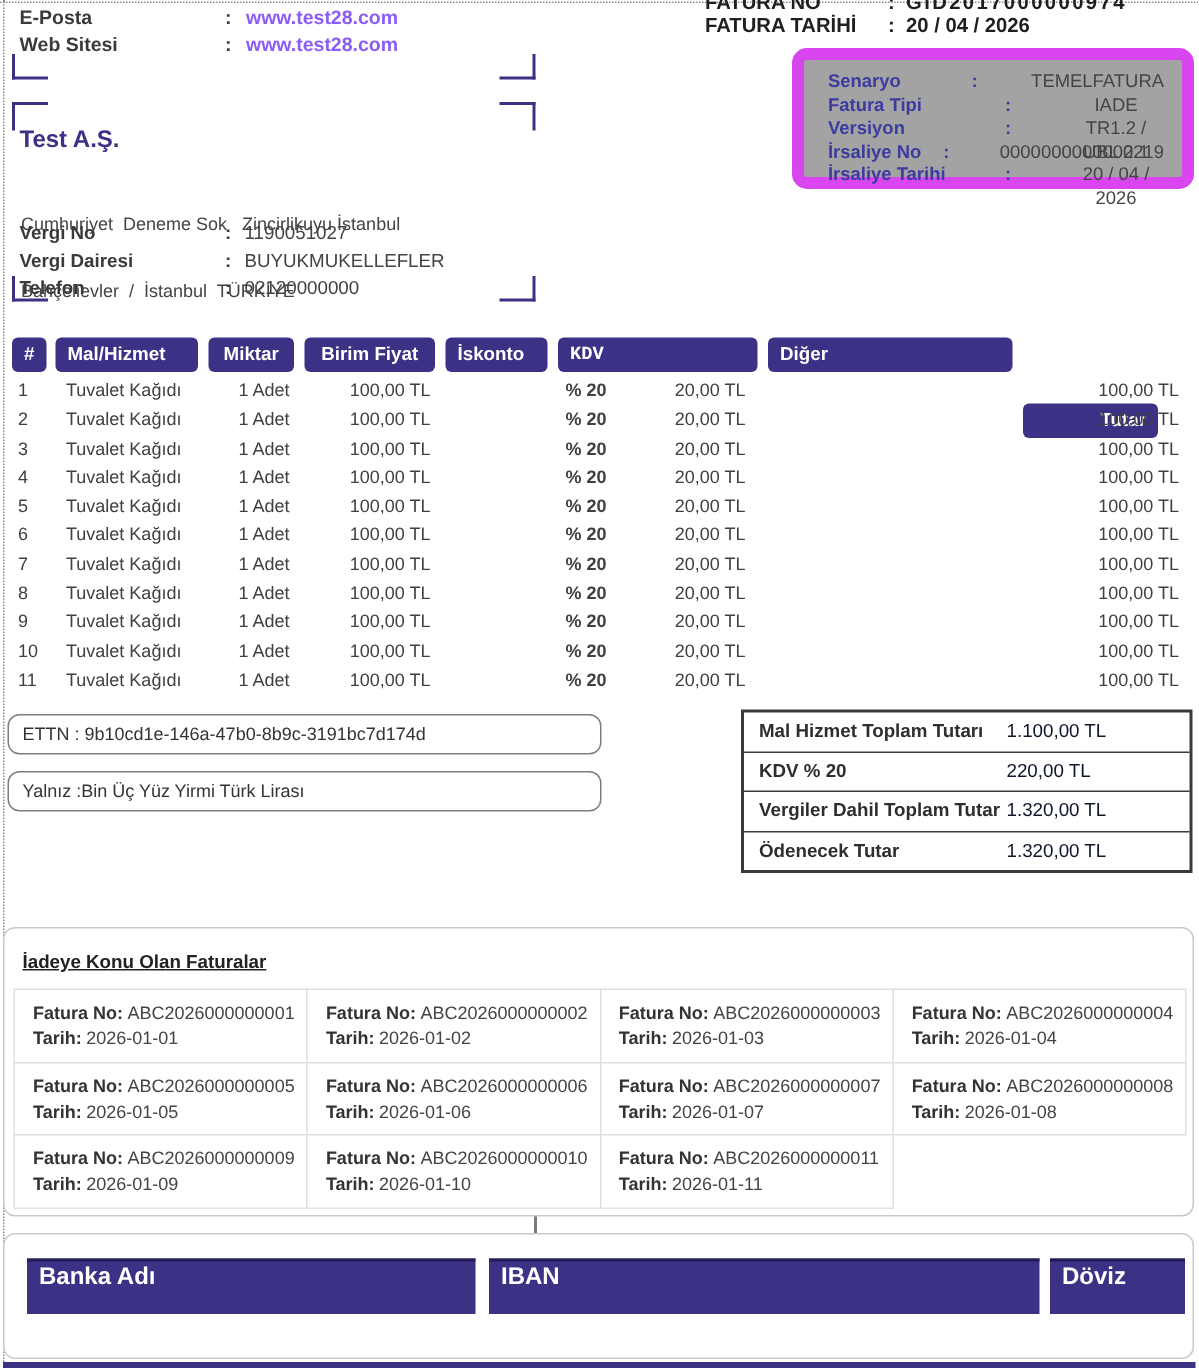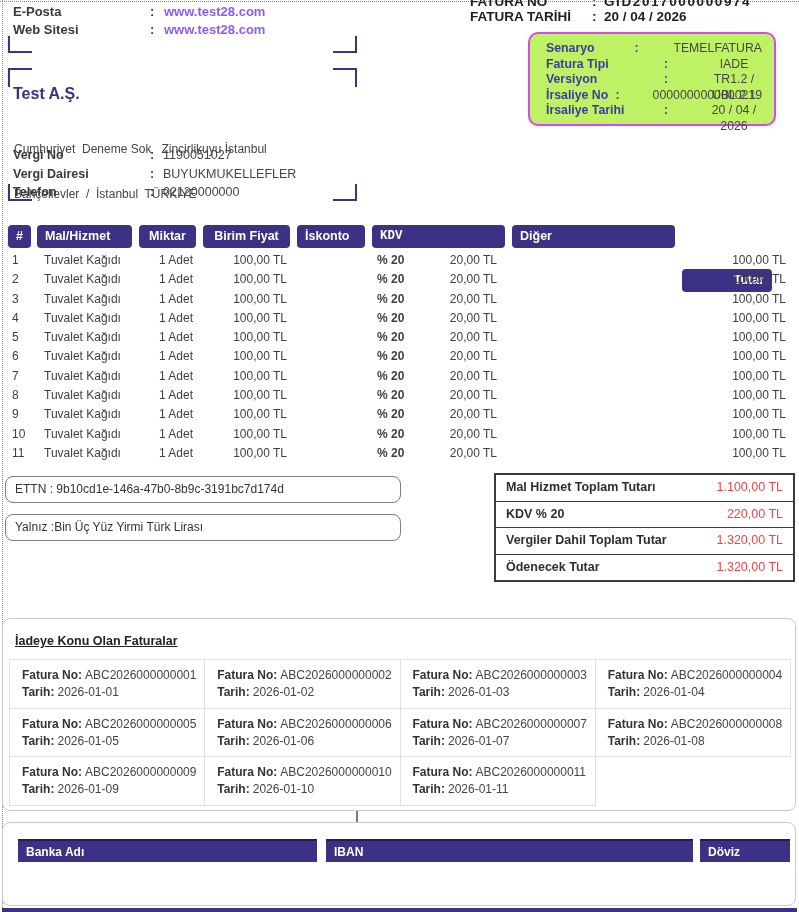--- a/index.html
+++ b/index.html
@@ -25,22 +25,22 @@
   .kv .v{color:#8b5cf6;}
 
   
   #inv-head{position:absolute;left:470px;top:-6px;}
   .kv2{display:flex;height:15px;line-height:15px;font-size:13.5px;font-weight:bold;color:#1f1f1f;}
   .kv2 .k{width:122px;}
   .kv2 .s{width:12px;}
   .kv2 .wide{letter-spacing:1.6px;}
 
   
-  #meta-box{position:absolute;left:528px;top:32px;width:248px;height:94px;box-sizing:border-box;
-            border:2px solid #d946ef;border-radius:10px;padding:7px 12px 0 16px;background:#bef264;}
+  #meta-box{position:absolute;left:528px;top:32px;width:268px;height:94px;box-sizing:border-box;
+            border:8px solid #d946ef;border-radius:10px;padding:7px 12px 0 16px;background:#a3a3a3;}
   .mrow{display:flex;height:15.6px;line-height:15.6px;font-size:12.3px;}
   .mrow .k{width:118px;font-weight:bold;color:#3c3ba0;}
   .mrow .s{width:12px;font-weight:bold;color:#3c3ba0;}
   .mrow .v{flex:1;text-align:center;color:#444;margin-left:30px;}
 
   
   #seller-name{position:absolute;left:13px;top:85px;font-size:16px;font-weight:bold;color:#3b3185;}
   #seller-addr{position:absolute;left:14px;top:112px;font-size:12px;color:#444;line-height:15px;white-space:pre-wrap;}
   #seller-rows{position:absolute;left:13px;top:146px;}
   .kv3{display:flex;height:18.5px;line-height:18.5px;font-size:12.5px;}
@@ -79,38 +79,38 @@
             border:1.5px solid #7d7d7d;border-radius:8px;font-size:12px;color:#333;line-height:24px;padding-left:9px;
             white-space:nowrap;overflow:hidden;}
   #ettn-box{top:476px;}
   #words-box{top:514px;}
 
   
   #totals{position:absolute;left:494px;top:473px;width:301px;box-sizing:border-box;border:2px solid #3a3a3a;background:#fff;}
   .trow{display:flex;border-top:1.5px solid #3a3a3a;padding:5px 10px 6px 10px;}
   .trow:first-child{border-top:0;}
   .trow .lbl{width:165px;font-weight:bold;font-size:12.5px;color:#2e2e2e;line-height:14.5px;}
-  .trow .val{flex:1;text-align:right;font-size:12.5px;color:#ef4444;line-height:14.5px;}
+  .trow .val{flex:1;text-align:left;font-size:12.5px;color:#0f172a;line-height:14.5px;}
 
   
   #returns-panel{position:absolute;left:2px;top:618px;width:794px;height:193px;box-sizing:border-box;
                  border:1px solid #c9c9c9;border-radius:8px;background:#fff;}
   #returns-title{position:absolute;left:12px;top:15px;font-size:12.5px;font-weight:bold;color:#222;
                  text-decoration:underline;}
   #returns-grid{position:absolute;left:6px;top:40px;width:781px;display:grid;
                 grid-template-columns:repeat(4,1fr);grid-auto-rows:48.5px;}
   .rcell{box-sizing:border-box;border:1px solid #e0e0e0;margin:0 -1px -1px 0;padding:7px 4px 0 12px;
          font-size:12px;color:#444;line-height:17px;background:#fff;overflow:hidden;}
   .rcell .b{font-weight:bold;color:#333;margin-right:3px;}
 
   
   #bank-panel{position:absolute;left:2px;top:822px;width:794px;height:84px;box-sizing:border-box;
               border:1px solid #c9c9c9;border-radius:8px;background:#fff;}
-  .bankbar{position:absolute;top:16px;height:23px;box-sizing:border-box;background:#3b3185;color:#fff;
-           font-weight:bold;font-size:12px;line-height:22px;padding-left:8px;border-top:2px solid #221d5a;}
+  .bankbar{position:absolute;top:16px;height:37px;box-sizing:border-box;background:#3b3185;color:#fff;
+           font-weight:bold;font-size:16px;line-height:22px;padding-left:8px;border-top:2px solid #221d5a;}
   #bar-bank{left:15px;width:299px;}
   #bar-iban{left:323px;width:367px;}
   #bar-doviz{left:697px;width:90px;}
 
   
   #footer-bar{position:absolute;left:2px;top:908px;width:795px;height:10px;background:#3b3185;}
 </style>
 </head>
 <body>
 

